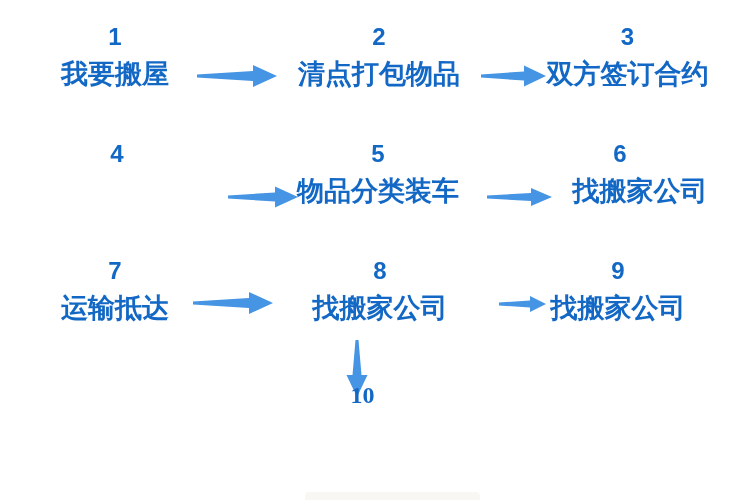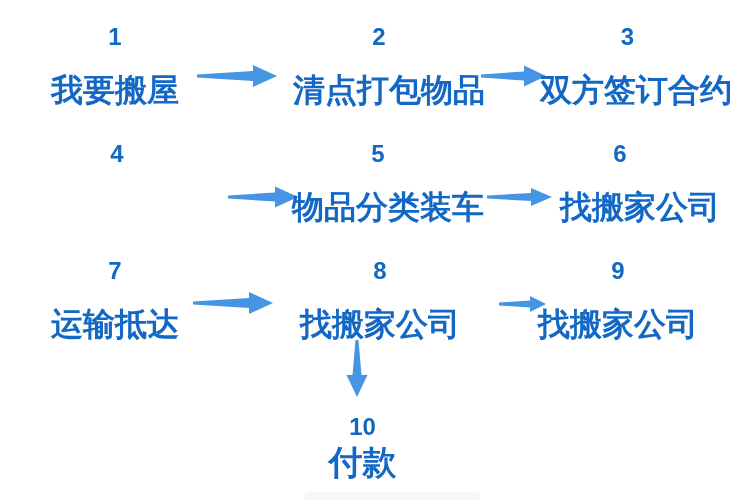--- a/index.html
+++ b/index.html
@@ -7,36 +7,36 @@
     width:750px;height:500px;background:#ffffff;overflow:hidden;
     font-family:"Liberation Sans","DejaVu Sans",sans-serif;
     position:relative;
   }
   .canvas{position:absolute;left:0;top:0;width:750px;height:500px;}
   .step{
     position:absolute;text-align:center;color:var(--text-blue,#1268c4);
     font-weight:bold;
   }
   .step .num{font-size:24px;line-height:30px;}
-  .step .label{font-size:32px;line-height:30px;margin-top:23px;white-space:nowrap;}
+  .step .label{font-size:27px;line-height:30px;margin-top:7px;white-space:nowrap;}
   .s4 .num,.s6 .num{position:relative;left:-20px;}
   .s10 .label{font-size:34px;line-height:40px;margin-top:0;}
   .arrow{position:absolute;color:var(--arrow-blue,#4694e4);display:block;}
   .arrow polygon{fill:currentColor;}
   
   .s1{left:30px;top:22px;width:170px;}
   .s2{left:293px;top:22px;width:172px;}
   .s3{left:540px;top:22px;width:175px;}
   .s4{left:48px;top:139px;width:178px;}
   .s5{left:292px;top:139px;width:172px;}
   .s6{left:551px;top:139px;width:178px;}
   .s7{left:30px;top:256px;width:170px;}
   .s8{left:291px;top:256px;width:178px;}
   .s9{left:531px;top:256px;width:174px;}
-  .s10{left:285px;top:412px;width:155px;}
+  .s10{left:285px;top:380px;width:155px;font-family:Liberation Serif, serif;}
   
   .a1{left:197px;top:64px;}
   .a2{left:481px;top:64px;}
   .a3{left:228px;top:185px;}
   .a4{left:487px;top:186px;}
   .a5{left:193px;top:291px;}
   .a6{left:499px;top:294px;}
   .a7{left:345px;top:340px;}
   .bottom-artifact{
     position:absolute;left:305px;top:492px;width:175px;height:8px;
@@ -102,17 +102,16 @@
   <div class="step s9">
     <div class="num">9</div>
     <div class="label">找搬家公司</div>
   </div>
 
   <svg class="arrow a7" width="24" height="57" viewBox="0 0 24 57">
     <polygon points="10.5,0 7.5,35 1.5,35 12,57 22.5,35 16.5,35 13.5,0"></polygon>
   </svg>
   <div class="step s10">
     <div class="num">10</div>
-    <div class="label">付款</div>
   </div>
 
   <div class="bottom-artifact"></div>
 </div>
 
 </body></html>

